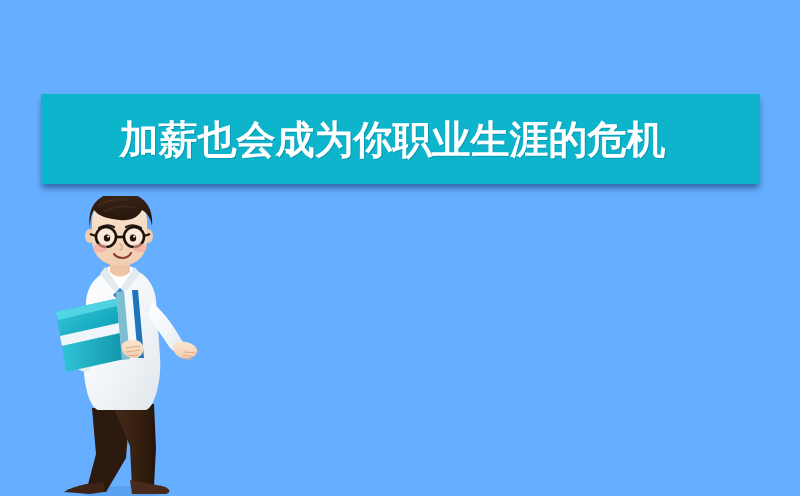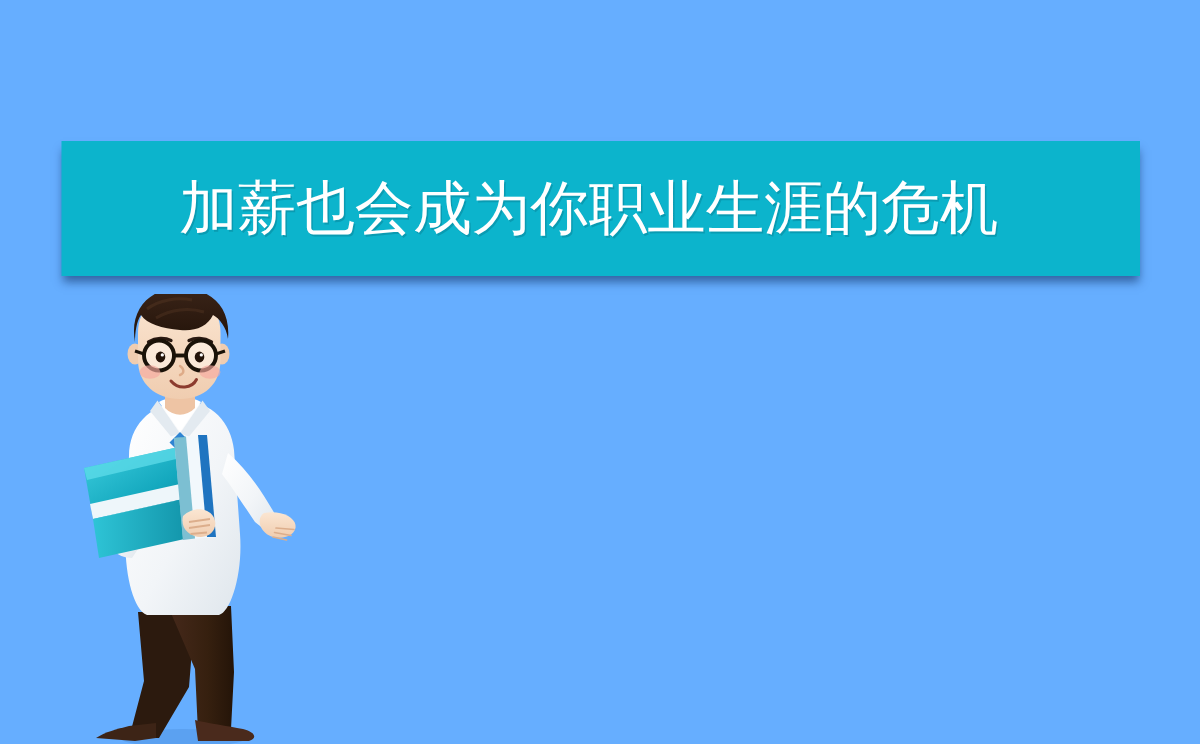--- a/index.html
+++ b/index.html
@@ -31,21 +31,21 @@
     background: #0cb4cc;
     box-shadow: 0 5px 6px -1px rgba(10, 40, 90, 0.55);
     display: flex;
     align-items: center;
     justify-content: center;
   }
   #title-text {
     color: #ffffff;
     font-family: "DejaVu Sans", "Liberation Sans", sans-serif;
     font-size: 39px;
-    font-weight: normal;
+    font-weight: bold;
     letter-spacing: 0px;
     line-height: 1;
     white-space: nowrap;
     text-shadow: 1px 1px 0 rgba(0, 80, 100, 0.25);
     transform: translateX(-8px);
   }
 
   
   #character {
     position: absolute;

